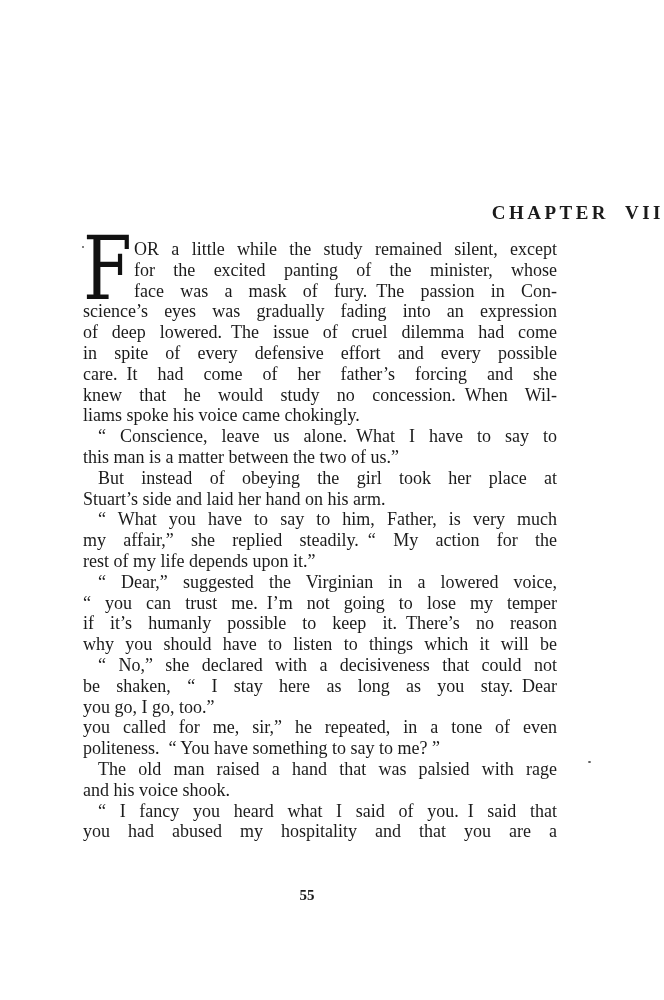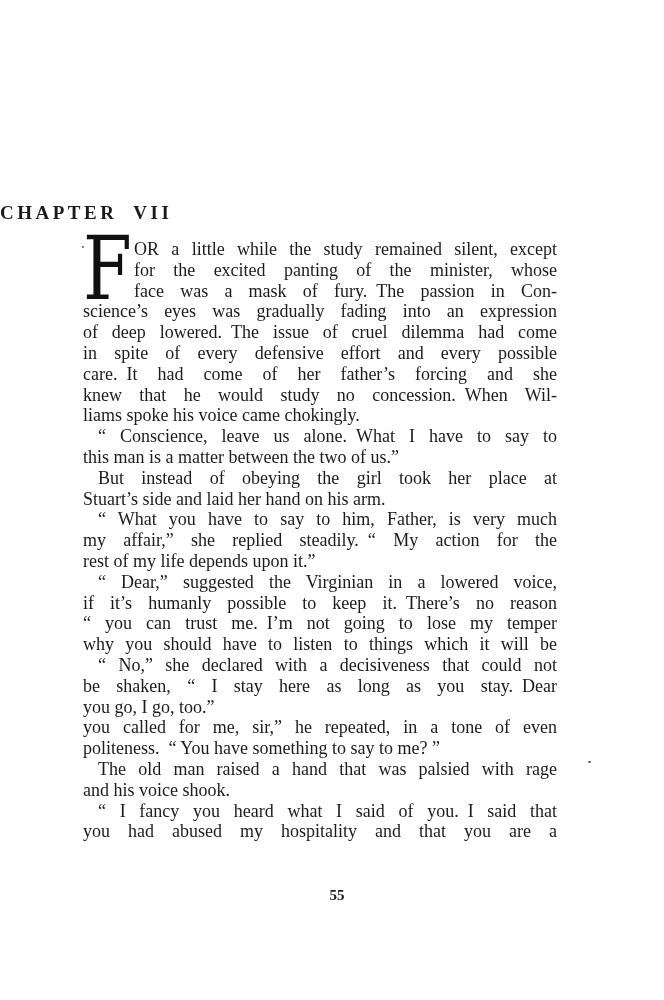--- a/index.html
+++ b/index.html
@@ -14,21 +14,21 @@
     background: #ffffff;
     overflow: hidden;
     color: #1b1b1b;
     font-family: "Liberation Serif", serif;
   }
   .chapter-heading {
     position: absolute;
     top: 202px;
     left: 0;
     width: 664px;
-    text-align: left;
+    text-align: right;
     font-size: 19px;
     font-weight: bold;
     letter-spacing: 3.5px;
     word-spacing: 8px;
     color: #1b1b1b;
   }
   .body-text {
     position: absolute;
     left: 83px;
     top: 239px;
@@ -58,21 +58,21 @@
     font-size: 88px;
     line-height: 63px;
     font-family: "DejaVu Serif", serif;
     transform: scaleX(0.8);
     transform-origin: 0 50%;
     color: #111111;
   }
   .page-number {
     position: absolute;
     top: 887px;
-    left: 100px;
+    left: 70px;
     width: 474px;
     text-align: center;
     font-size: 15px;
     font-weight: bold;
     color: #1b1b1b;
   }
   .ink-speck {
     position: absolute;
     background: rgba(55, 55, 55, 0.85);
     border-radius: 50%;
@@ -107,22 +107,22 @@
         <div class="line indent">But instead of obeying the girl took her place at</div>
         <div class="line last">Stuart’s side and laid her hand on his arm.</div>
       </div>
       <div class="paragraph">
         <div class="line indent">“ What you have to say to him, Father, is very much</div>
         <div class="line">my affair,” she replied steadily. “ My action for the</div>
         <div class="line last">rest of my life depends upon it.”</div>
       </div>
       <div class="paragraph">
         <div class="line indent">“ Dear,” suggested the Virginian in a lowered voice,</div>
+        <div class="line">“ you can trust me. I’m not going to lose my temper</div>
         <div class="line">if it’s humanly possible to keep it. There’s no reason</div>
-        <div class="line">“ you can trust me. I’m not going to lose my temper</div>
         <div class="line">why you should have to listen to things which it will be</div>
       </div>
       <div class="paragraph">
         <div class="line indent">“ No,” she declared with a decisiveness that could not</div>
         <div class="line">be shaken, “ I stay here as long as you stay. Dear</div>
         <div class="line last">you go, I go, too.”</div>
       </div>
       <div class="paragraph">
         <div class="line">you called for me, sir,” he repeated, in a tone of even</div>
         <div class="line last">politeness. “ You have something to say to me? ”</div>

